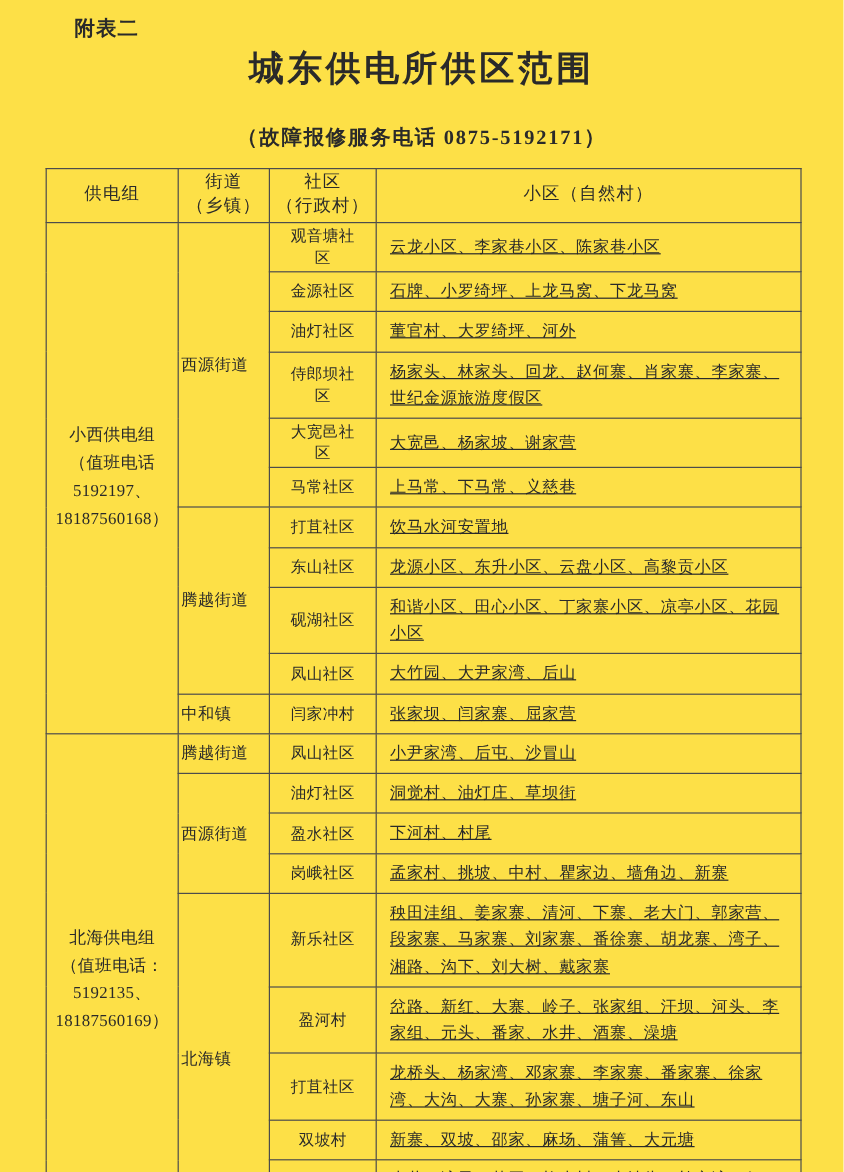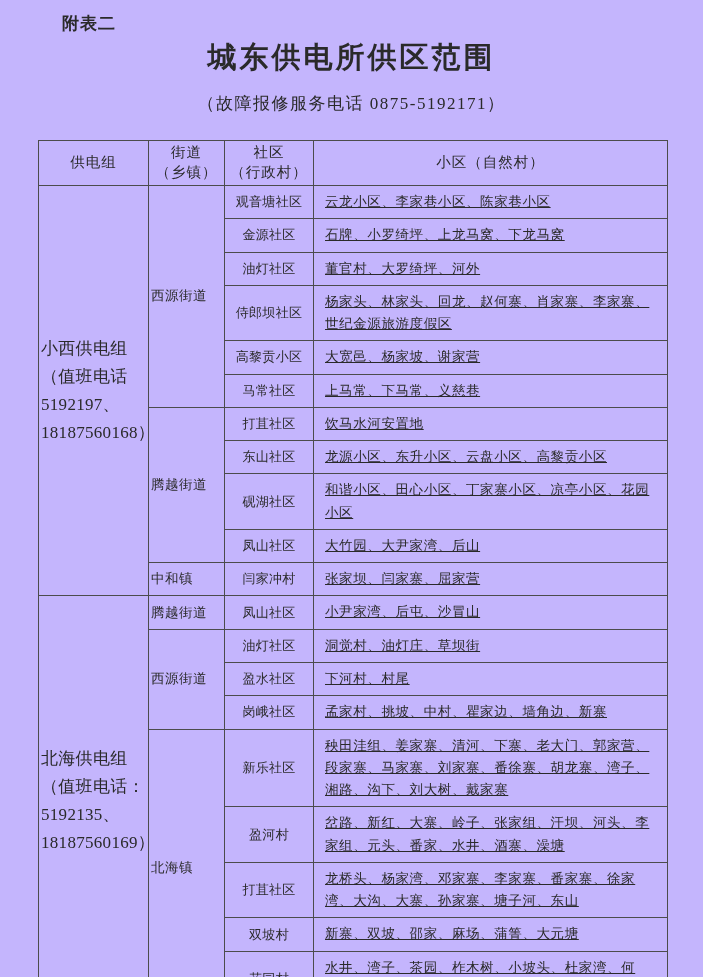--- a/index.html
+++ b/index.html
@@ -4,21 +4,21 @@
 <style>
   html, body {
     margin: 0;
     padding: 0;
     background: #ffffff;
   }
   .page {
     position: relative;
     width: 703px;
     height: 977px;
-    background: #c4b5fd;
+    background: #fde047;
     font-family: "Liberation Serif", "DejaVu Serif", serif;
     color: #2a2a2a;
     box-sizing: border-box;
     overflow: hidden;
   }
   .annotation {
     position: absolute;
     left: 62px;
     top: 12px;
     font-size: 17px;
@@ -31,26 +31,26 @@
     left: 0;
     width: 100%;
     text-align: center;
     margin: 0;
     font-size: 29px;
     font-weight: bold;
     letter-spacing: 3px;
   }
   .subtitle {
     position: absolute;
-    top: 92px;
+    top: 103px;
     left: 0;
     width: 100%;
     text-align: center;
     font-size: 17px;
-    font-weight: 400;
+    font-weight: 700;
     letter-spacing: 1.5px;
   }
   table.supply-table {
     position: absolute;
     left: 38px;
     top: 140px;
     width: 630px;
     border-collapse: collapse;
     table-layout: fixed;
   }
@@ -64,36 +64,37 @@
     font-size: 14.5px;
     height: 45px;
     text-align: center;
     white-space: pre-line;
     line-height: 1.35;
     letter-spacing: 1px;
     padding: 2px;
   }
   .supply-table tbody tr { height: 33px; }
   td.col-group {
-    font-size: 17px;
+    text-align: center;
+    font-size: 14px;
     white-space: pre-line;
     line-height: 1.65;
     letter-spacing: 0.3px;
     padding: 2px;
   }
   td.col-street {
     font-size: 13.5px;
     letter-spacing: 0.5px;
     padding: 2px;
   }
   td.col-community {
     text-align: center;
     font-size: 13px;
     letter-spacing: 0.3px;
-    padding: 2px 3px;
+    padding: 2px 15px;
   }
   td.col-villages {
     text-align: left;
     font-size: 13.5px;
     padding: 5px 8px 5px 11px;
     line-height: 1.65;
     letter-spacing: 0.6px;
     text-decoration: underline;
   }
   col.c-group { width: 110px; }
@@ -141,21 +142,21 @@
         </tr>
         <tr>
           <td class="col-community">油灯社区</td>
           <td class="col-villages">董官村、大罗绮坪、河外</td>
         </tr>
         <tr>
           <td class="col-community">侍郎坝社区</td>
           <td class="col-villages">杨家头、林家头、回龙、赵何寨、肖家寨、李家寨、世纪金源旅游度假区</td>
         </tr>
         <tr>
-          <td class="col-community">高黎贡小区</td>
+          <td class="col-community">大宽邑社区</td>
           <td class="col-villages">大宽邑、杨家坡、谢家营</td>
         </tr>
         <tr>
           <td class="col-community">马常社区</td>
           <td class="col-villages">上马常、下马常、义慈巷</td>
         </tr>
         <tr>
           <td rowspan="4" class="col-street">腾越街道</td>
           <td class="col-community">打苴社区</td>
           <td class="col-villages">饮马水河安置地</td>

